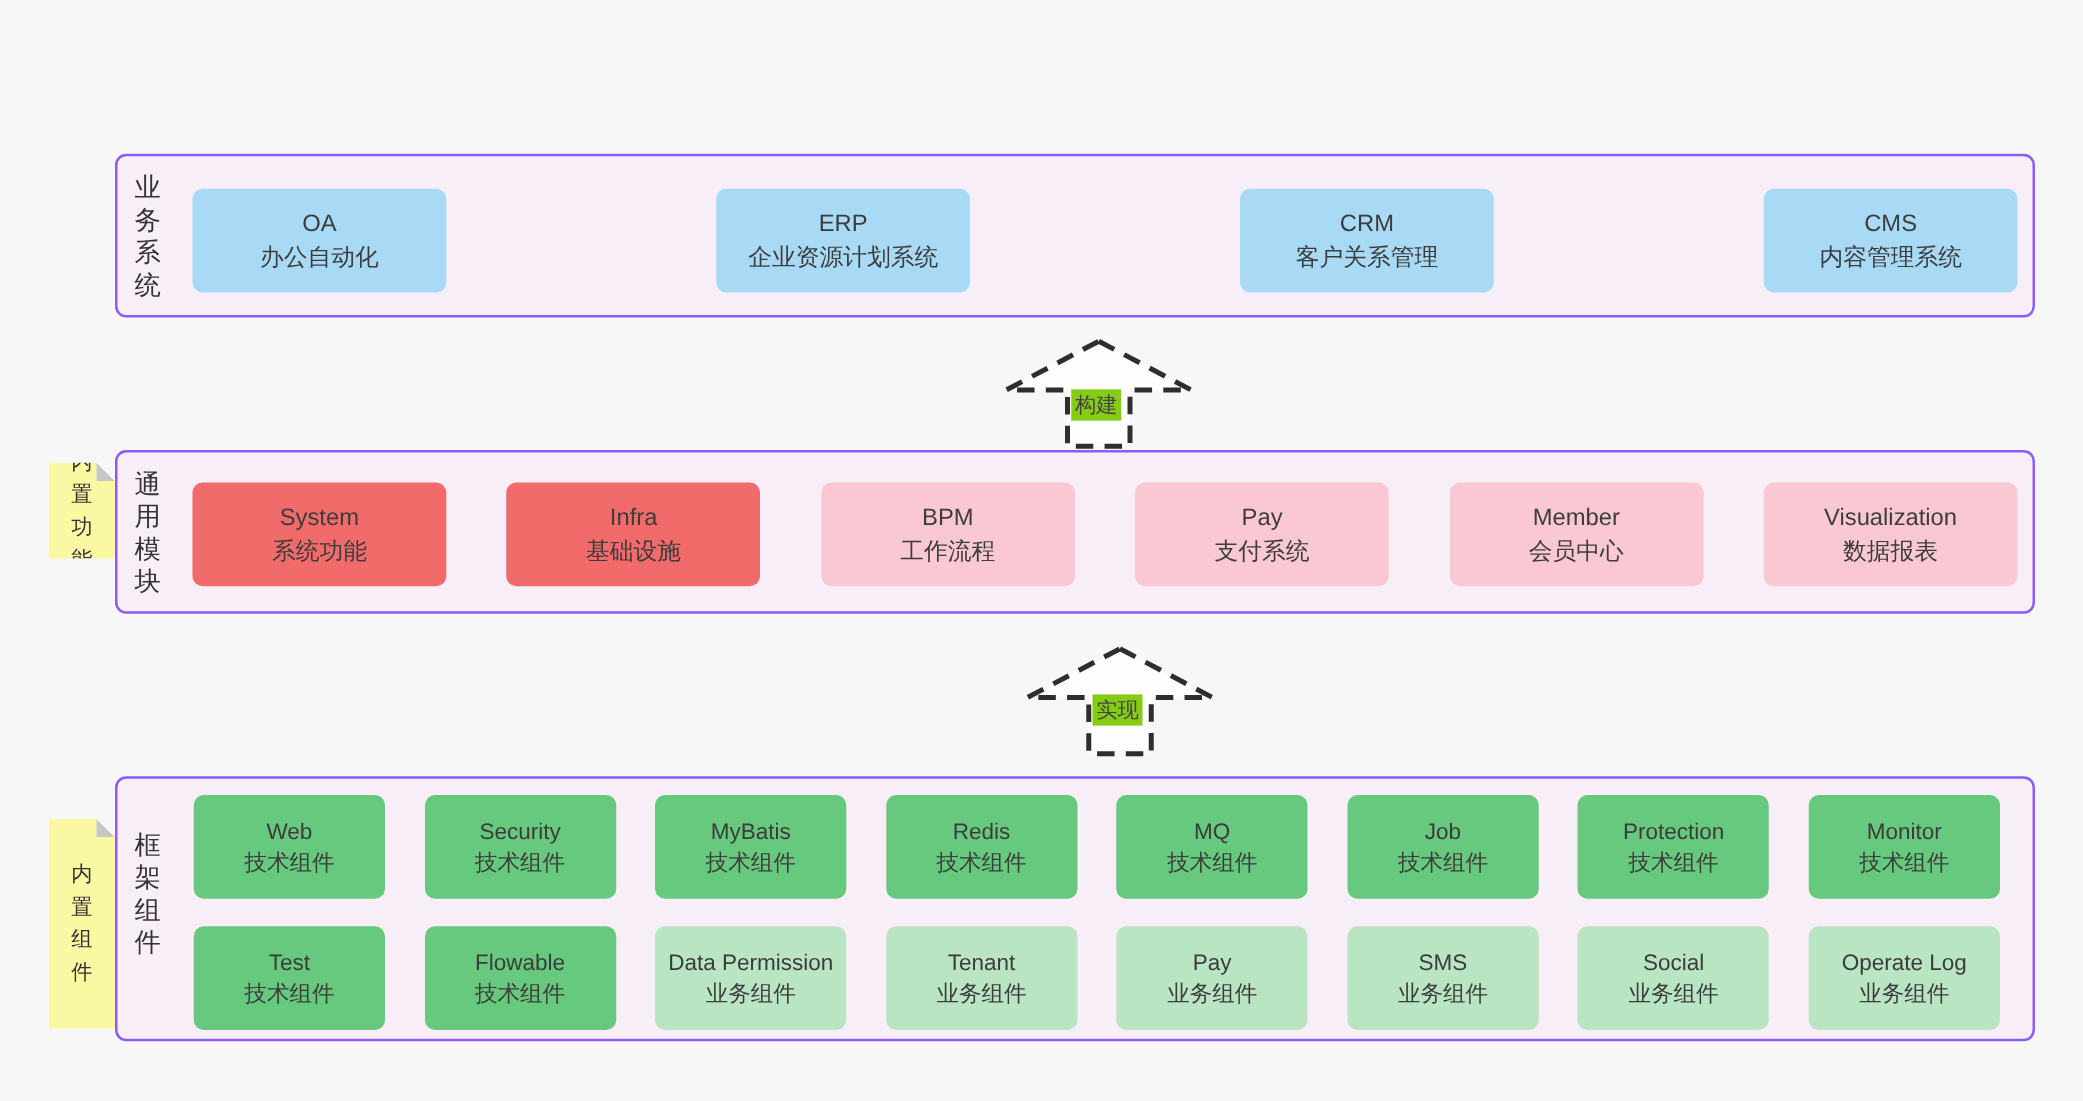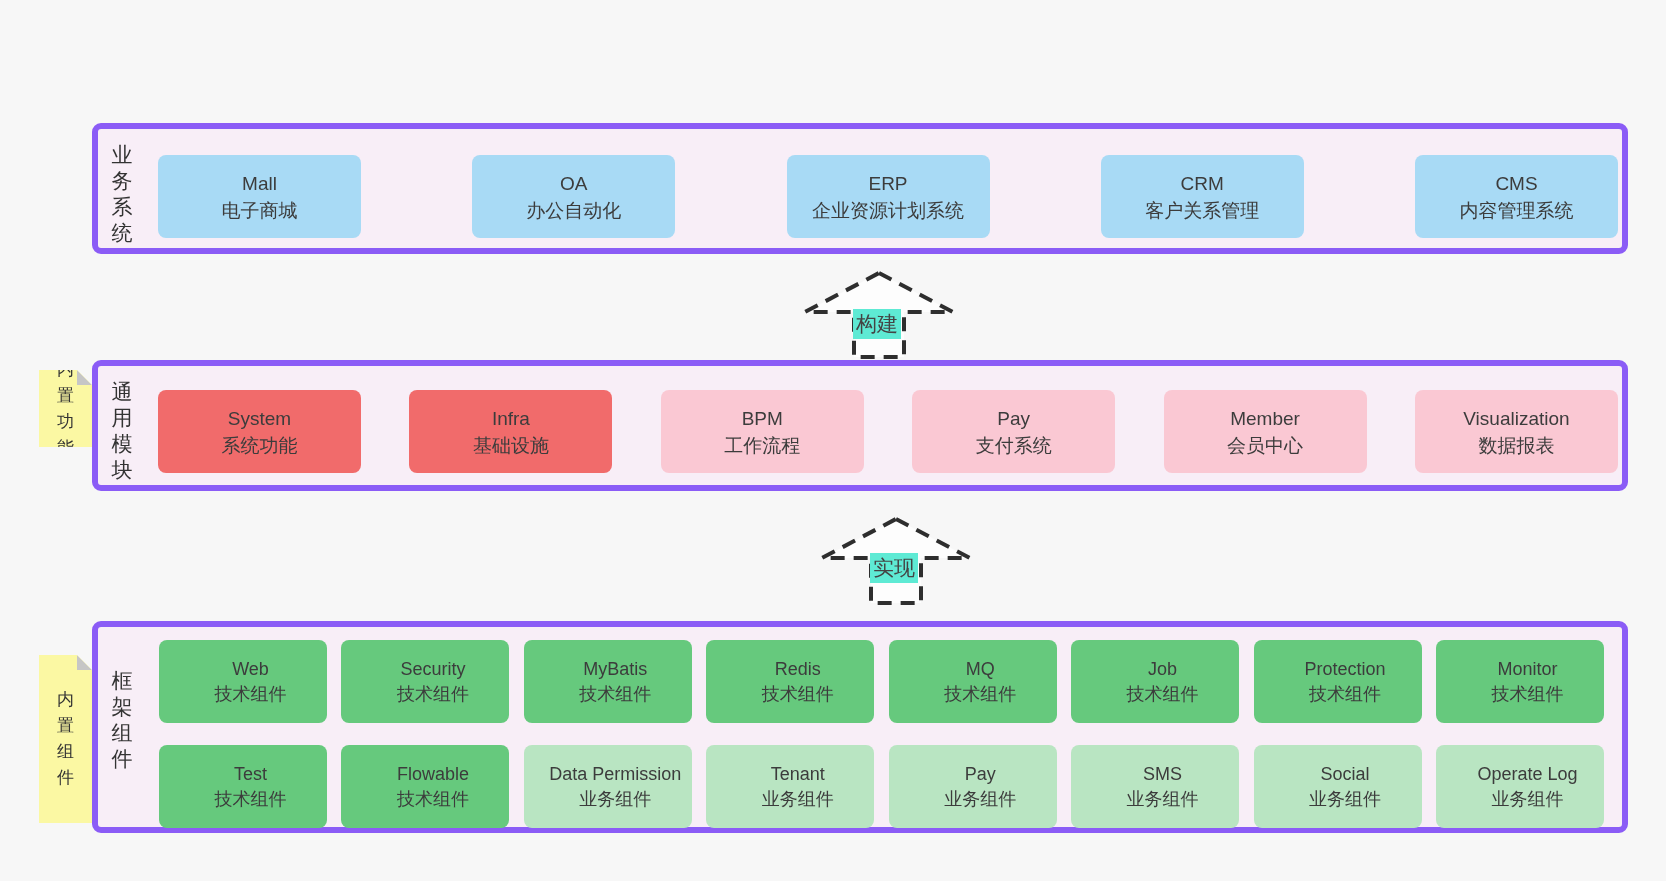--- a/index.html
+++ b/index.html
@@ -4,21 +4,21 @@
 <style>
   html,body{margin:0;padding:0;}
   body{
     width:1666px;height:881px;position:relative;overflow:hidden;
     background:#f7f7f7;
     font-family:"Liberation Sans","DejaVu Sans",sans-serif;
     color:#3c3c3c;
   }
   .layer{
     position:absolute;left:92px;width:1536px;box-sizing:border-box;
-    background:#f8eef7;border:6px solid #8b5cf6;border-radius:9px;
+    background:#f8eef7;border:2px solid #8b5cf6;border-radius:9px;
   }
   #layer-business{top:123px;height:131px;}
   #layer-modules{top:360px;height:131px;}
   #layer-components{top:621px;height:212px;}
   .vlabel{
     position:absolute;left:12px;width:24px;text-align:center;
     font-size:21px;line-height:26px;color:#333;
     word-break:break-all;letter-spacing:0;
   }
   #layer-business .vlabel{top:13px;}
@@ -30,21 +30,21 @@
   .row-wide{left:60px;width:1460px;top:26px;}
   #layer-modules .row-wide{top:24px;}
   .row-8{left:61px;width:1445px;}
   #comp-row-1{top:13px;}
   #comp-row-2{top:118px;}
   .box{
     width:203px;height:83px;border-radius:8px;
     display:flex;flex-direction:column;justify-content:center;align-items:center;
     text-align:center;font-size:19px;line-height:27px;color:#3c3c3c;
   }
-  .row-8 .box{width:153px;font-size:18px;line-height:25px;padding-left:15px;}
+  .row-8 .box{width:153px;font-size:18px;line-height:25px;}
   .box.blue{background:#a8daf5;}
   .box.red{background:#f16b6b;}
   .box.pink{background:#fac8d3;}
   .box.green{background:#66c97d;}
   .box.lightgreen{background:#b9e5c2;}
   .sticky{
     position:absolute;left:39px;width:53px;background:#fbf8a3;
     display:flex;align-items:center;justify-content:center;
     clip-path:polygon(0 0,calc(100% - 15px) 0,100% 15px,100% 100%,0 100%);
   }
@@ -56,36 +56,32 @@
   }
   .sticky-text{
     width:20px;text-align:center;font-size:17px;line-height:26px;
     color:#333;word-break:break-all;
   }
   .arrow-svg{position:absolute;}
   #arrow-build{left:801px;top:269px;}
   #arrow-implement{left:818px;top:515px;}
   .arrow-label{
     position:absolute;transform:translate(-50%,-50%);
-    background:#5eead4;padding:1px 3px;font-size:21px;color:#444;
+    background:#84cc16;padding:1px 3px;font-size:17px;color:#444;
     white-space:nowrap;
   }
   #arrow-build-label{left:877px;top:324px;}
   #arrow-implement-label{left:894px;top:568px;}
 </style>
 </head>
 <body>
 
 <div class="layer" id="layer-business">
   <div class="vlabel">业务系统</div>
   <div class="row row-wide">
-    <div class="box blue">
-      <div>Mall</div>
-      <div>电子商城</div>
-    </div>
     <div class="box blue">
       <div>OA</div>
       <div>办公自动化</div>
     </div>
     <div class="box blue">
       <div>ERP</div>
       <div>企业资源计划系统</div>
     </div>
     <div class="box blue">
       <div>CRM</div>

